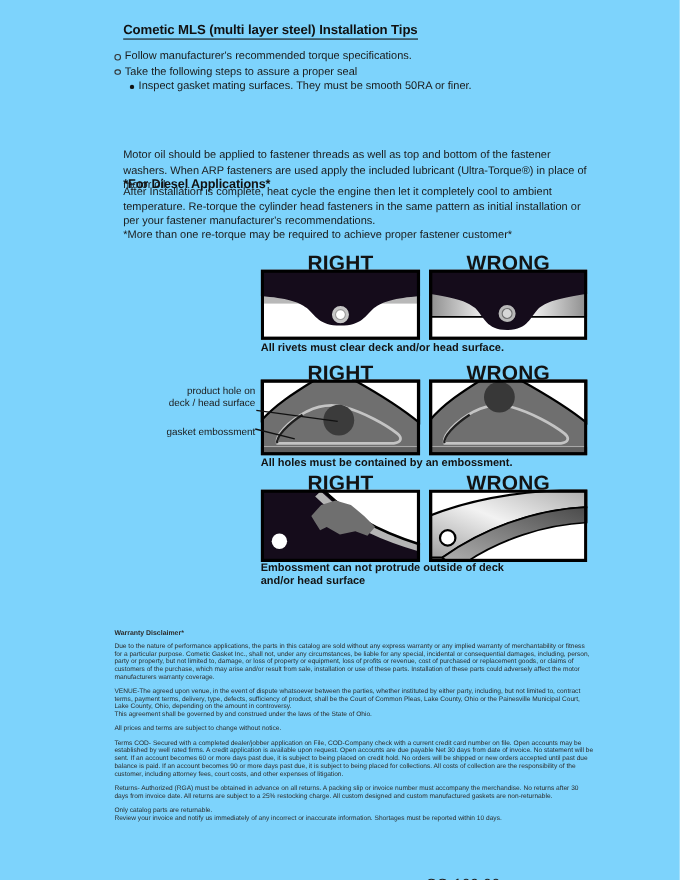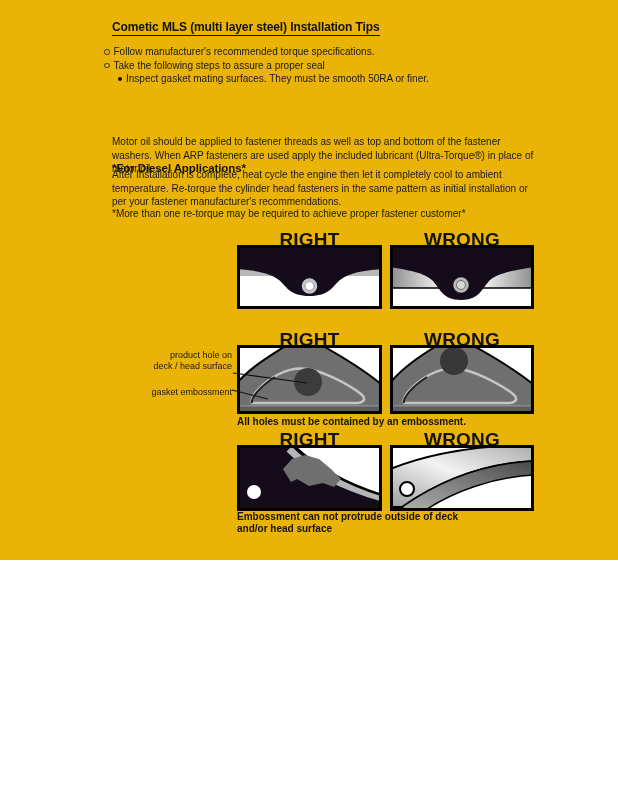--- a/index.html
+++ b/index.html
@@ -1,17 +1,17 @@
 <!DOCTYPE html>
 <html><head>
 <meta charset="utf-8">
 <style>
   html,body{margin:0;padding:0;}
   body{font-family:"Liberation Sans", sans-serif; background:#ffffff;}
-  .page{position:relative;width:618px;height:560px;background:#eab308;overflow:hidden;}
+  .page{position:relative;width:618px;height:800px;background:#7dd3fc;overflow:hidden;}
   .abs{position:absolute;}
   .title{font-size:12px;font-weight:bold;color:#111;border-bottom:1.5px solid #111;padding-bottom:1px;letter-spacing:-0.1px;}
   .tips{font-size:10px;color:#1a1a1a;line-height:13.5px;}
   .tip-row{display:flex;align-items:flex-start;}
   .marker-o{flex:0 0 auto;width:3.5px;height:3.5px;border:1px solid #333;border-radius:50%;margin:4px 4px 0 0;}
   .marker-dot{flex:0 0 auto;width:4px;height:4px;background:#111;border-radius:50%;margin:4.5px 4px 0 14px;}
   .h2{font-size:11.5px;font-weight:bold;color:#111;letter-spacing:-0.1px;margin-top:44px;}
   .para{font-size:10px;color:#1a1a1a;line-height:13.5px;width:426px;}
   .rw-label{font-size:19px;font-weight:bold;color:#131313;text-align:center;letter-spacing:0.2px;}
   .caption{font-size:10px;font-weight:bold;color:#131313;line-height:11.5px;}
@@ -75,20 +75,21 @@
     <rect x="0" y="0" width="144" height="64" fill="#ffffff"></rect>
     <rect x="0" y="21" width="144" height="22" fill="url(#w1g)"></rect>
     <rect x="2" y="43" width="140" height="18" fill="#ffffff"></rect>
     <line x1="2" y1="43" x2="142" y2="43" stroke="#000" stroke-width="1.5"></line>
     <path d="M0,0 H144 V22 C120,26 109,28 100,35 C92,43 90,55 71,55 C52,55 50,43 42,35 C33,28 24,26 0,22 Z" fill="#150c1b"></path>
     <circle cx="71" cy="40" r="8.5" fill="#b8b8b8" stroke="#150c1b" stroke-width="1.5"></circle>
     <circle cx="71" cy="40" r="4.5" fill="#d6d6d6" stroke="#6f6f6f" stroke-width="1"></circle>
     <rect x="1.5" y="1.5" width="141" height="61" fill="none" stroke="#000" stroke-width="3"></rect>
   </svg>
 
+  <div class="abs caption" style="left:237px;top:311px;">All rivets must clear deck and/or head surface.</div>
 
   <div class="abs rw-label" style="left:237px;top:329px;width:145px;">RIGHT</div>
   <div class="abs rw-label" style="left:390px;top:329px;width:144px;">WRONG</div>
 
   <div class="abs side-label" style="left:104px;top:350px;">
     <div>product hole on</div>
     <div>deck / head surface</div>
   </div>
   <div class="abs side-label" style="left:104px;top:387px;">gasket embossment</div>
 

